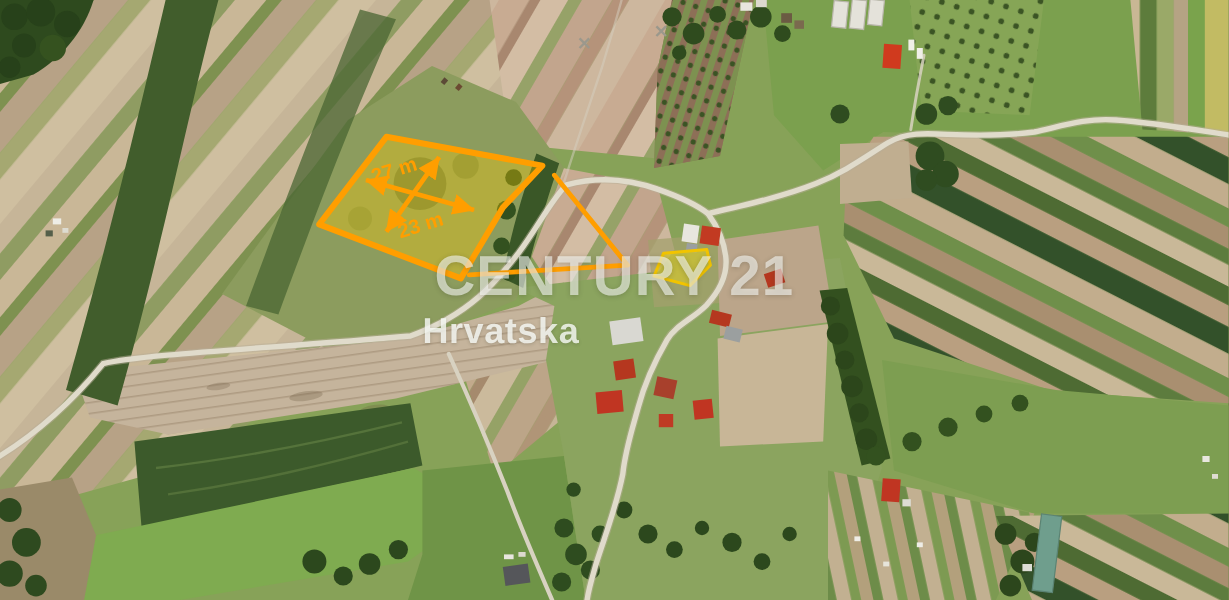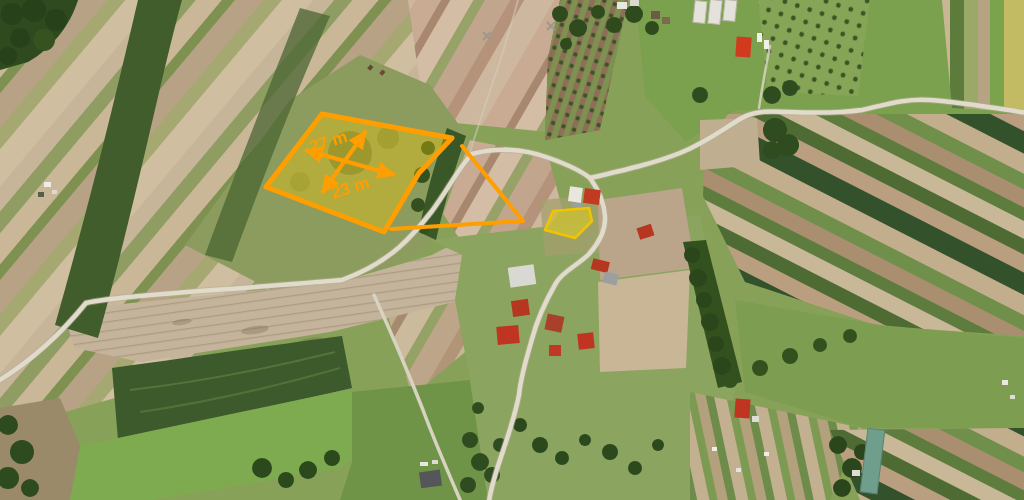--- a/index.html
+++ b/index.html
@@ -329,14 +329,18 @@
 
     <polygon points="322,114 452,138 419,173 384,232 266,187" fill="rgba(255,205,0,0.33)" stroke="#FF9E00" stroke-width="5" stroke-linejoin="round"></polygon>
 
     <line x1="305" y1="150" x2="395" y2="175" stroke="#FF9E00" stroke-width="4" marker-start="url(#ah)" marker-end="url(#ah)"></line>
     <line x1="366" y1="131" x2="322" y2="193" stroke="#FF9E00" stroke-width="4" marker-start="url(#ah)" marker-end="url(#ah)"></line>
 
     <text class="dim-label" text-anchor="middle" transform="translate(330,147) rotate(-17)" fill="#FF9E00">27 m</text>
     <text class="dim-label" text-anchor="middle" transform="translate(352,193) rotate(-17)" fill="#FF9E00">23 m</text>
   </svg>
 
+  <div class="watermark">
+    <div class="wm-title">CENTURY 21</div>
+    <div class="wm-sub">Hrvatska</div>
+  </div>
 
 </div>
 
 </body></html>

